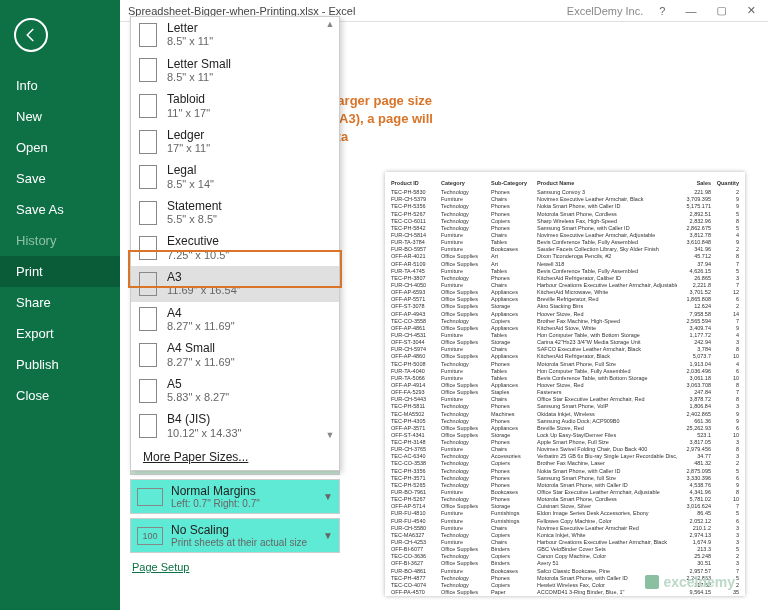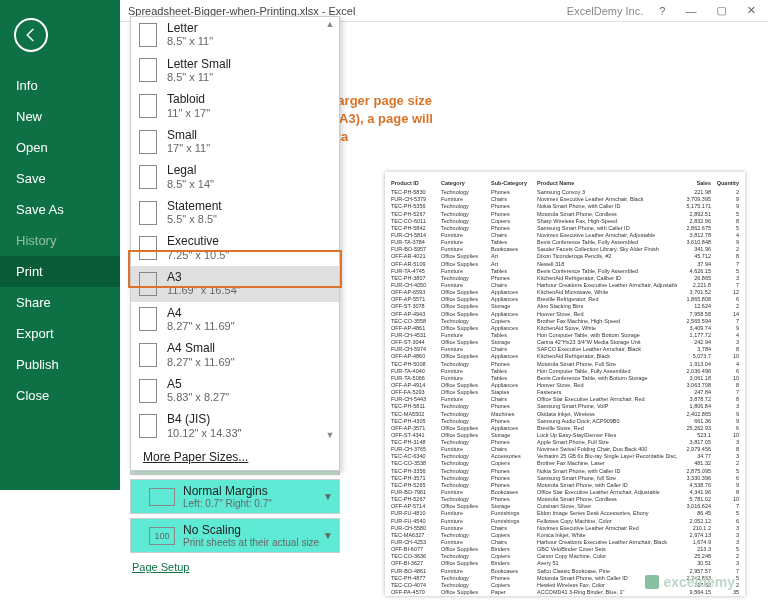--- a/index.html
+++ b/index.html
@@ -1,41 +1,41 @@
 <!DOCTYPE html>
 <html><head>
 <meta charset="utf-8">
 <style>
 * { margin:0; padding:0; box-sizing:border-box; font-family:"Segoe UI",Arial,sans-serif; }
 body { width:768px; height:610px; overflow:hidden; background:#fff; position:relative; }
 .titlebar { height:22px; background:#fff; display:flex; align-items:center; justify-content:space-between; padding:0 8px; font-size:11px; color:#444; border-bottom:1px solid #e0e0e0; position:absolute; top:0; left:120px; right:0; }
 .titlebar .left, .titlebar .right { display:flex; align-items:center; gap:12px; }
 .titlebar .company { color:#888; }
 .winbtn { cursor:pointer; color:#666; padding:0 4px; }
-.sidebar { position:absolute; top:0; left:0; width:120px; height:490px; background:#0e7145; color:#fff; padding-top:10px; }
+.sidebar { position:absolute; top:0; left:0; width:120px; height:610px; background:#0e7145; color:#fff; padding-top:10px; }
 .back-btn { width:34px; height:34px; border:2px solid #fff; border-radius:50%; margin:8px 0 18px 14px; display:flex; align-items:center; justify-content:center; cursor:pointer; }
 .back-btn svg { width:18px; height:18px; fill:none; stroke:#fff; stroke-width:2; }
 .side-item { padding:8px 16px; font-size:13px; cursor:pointer; }
 .side-item.sel { background:#095c37; }
 .side-item.dim { color:#8fc2a5; }
 .side-spacer { height:20px; }
 .paper-menu { position:absolute; top:16px; left:130px; width:210px; background:#fff; border:1px solid #ccc; box-shadow:2px 2px 6px rgba(0,0,0,0.2); z-index:10; }
 .paper-item { display:flex; align-items:center; padding:4px 8px; cursor:pointer; border-bottom:0; }
 .paper-item.sel { background:#e0e0e0; }
 .paper-icon { width:18px; height:24px; border:1px solid #888; margin-right:10px; flex-shrink:0; }
 .paper-text { line-height:1.2; }
 .paper-name { font-size:12px; color:#222; }
 .paper-dim { font-size:11px; color:#666; }
 .paper-more { padding:6px 12px; font-size:12px; text-decoration:underline; color:#222; cursor:pointer; }
 .dropdown-scroll { position:absolute; right:2px; top:2px; bottom:30px; width:14px; display:flex; flex-direction:column; align-items:center; justify-content:space-between; }
 .highlight-box { position:absolute; top:250px; left:128px; width:214px; height:38px; border:2px solid #d97428; z-index:11; pointer-events:none; }
 .settings-panel { position:absolute; top:440px; left:130px; width:210px; }
 .setting-row { display:flex; align-items:center; border:1px solid #ccc; padding:4px 6px; margin-bottom:4px; cursor:pointer; background:#5eead4; }
 .setting-row.active { background:#c8e6d4; }
-.setting-icon { width:26px; height:18px; border:1px solid #888; margin-right:8px; flex-shrink:0; display:flex; align-items:center; justify-content:center; font-size:9px; color:#666;margin-left:12px; }
+.setting-icon { width:26px; height:18px; border:1px solid #888; margin-right:8px; flex-shrink:0; display:flex; align-items:center; justify-content:center; font-size:9px; color:#666; }
 .setting-text .l1 { font-size:12px; color:#222; }
 .setting-text .l2 { font-size:10px; color:#666; }
 .setting-chev { margin-left:auto; color:#666; font-size:10px; }
 .page-setup-link { text-align:left; font-size:11px; color:#0e7145; text-decoration:underline; cursor:pointer; padding:4px 2px; }
 .annotation { position:absolute; top:92px; left:255px; width:180px; font-size:13px; color:#d97428; font-weight:600; line-height:1.4; z-index:5; }
 .preview { position:absolute; top:172px; left:385px; width:360px; height:424px; background:#fff; box-shadow:0 0 4px rgba(0,0,0,0.3); overflow:hidden; padding:8px 6px; }
 .preview-table { font-size:5.5px; color:#333; width:100%; }
 .preview-row { display:flex; gap:4px; line-height:1.3; white-space:nowrap; }
 .preview-row.hdr { font-weight:bold; margin-bottom:2px; }
 .c1 { width:46px; overflow:hidden; }
@@ -104,21 +104,21 @@
       <div class="paper-item">
         <div class="paper-icon"></div>
         <div class="paper-text">
           <div class="paper-name">Tabloid</div>
           <div class="paper-dim">11" x 17"</div>
         </div>
       </div>
       <div class="paper-item">
         <div class="paper-icon"></div>
         <div class="paper-text">
-          <div class="paper-name">Small</div>
+          <div class="paper-name">Ledger</div>
           <div class="paper-dim">17" x 11"</div>
         </div>
       </div>
       <div class="paper-item">
         <div class="paper-icon"></div>
         <div class="paper-text">
           <div class="paper-name">Legal</div>
           <div class="paper-dim">8.5" x 14"</div>
         </div>
       </div>

